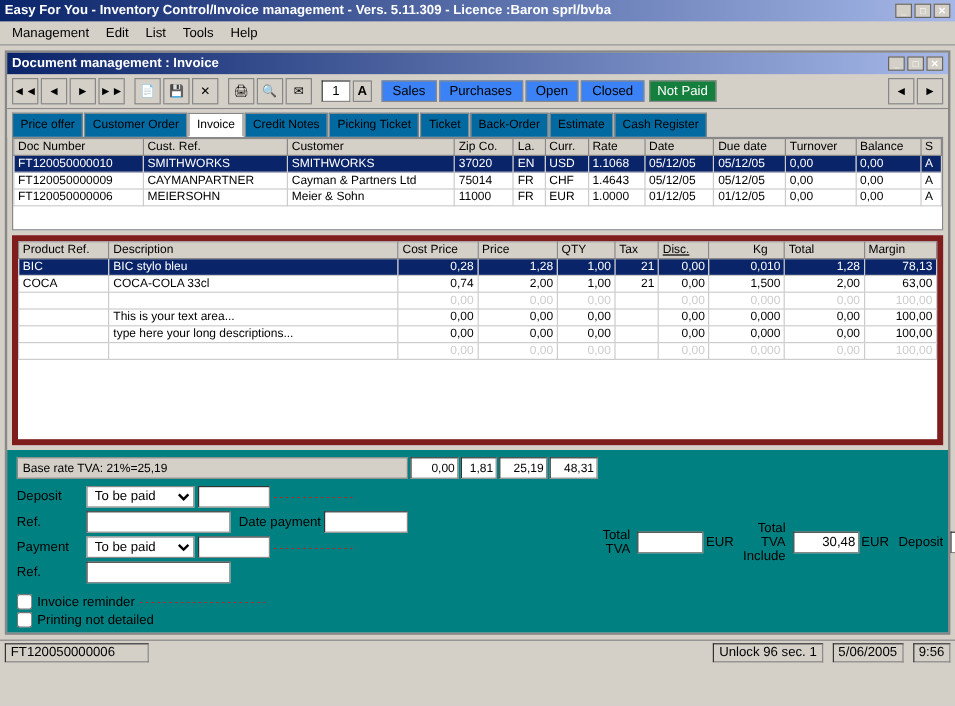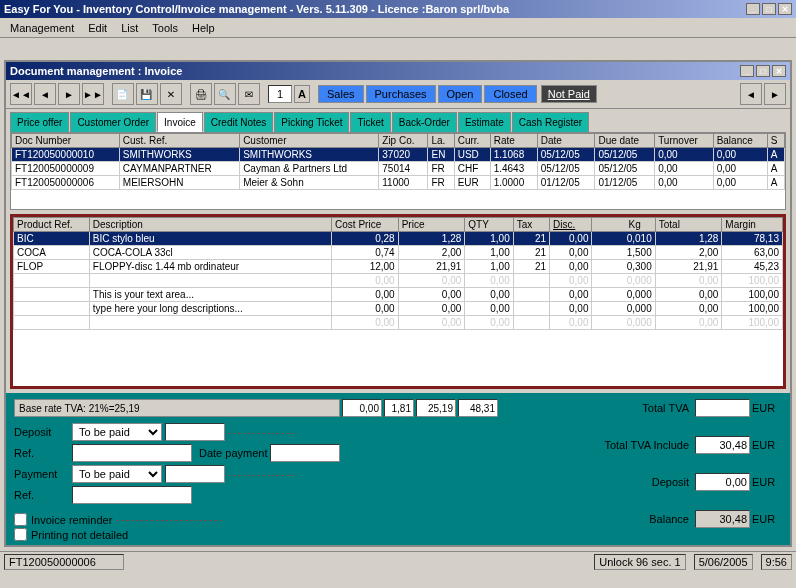--- a/index.html
+++ b/index.html
@@ -11,57 +11,57 @@
     .title-btn { width: 14px; height: 12px; background: #d4d0c8; border: 1px solid #666; display: flex; align-items: center; justify-content: center; font-size: 8px; cursor: pointer; }
     
     
     .menu-bar { background: #d4d0c8; height: 20px; display: flex; align-items: center; padding: 0 4px; gap: 2px; border-bottom: 1px solid #888; }
     .menu-item { padding: 2px 6px; font-size: 11px; cursor: pointer; }
     
     
     .main-content { background: #d4d0c8; padding: 4px; }
     
     
-    .inner-window { border: 2px solid #888; background: #d4d0c8; margin-top: 18px; }
+    .inner-window { border: 2px solid #888; background: #d4d0c8; }
     .inner-title-bar { background: linear-gradient(to right, #0a246a, #a6b8e8); color: white; height: 18px; display: flex; align-items: center; justify-content: space-between; padding: 0 4px; font-size: 11px; font-weight: bold; }
     .inner-title-btn { width: 14px; height: 12px; background: #d4d0c8; border: 1px solid #666; display: flex; align-items: center; justify-content: center; font-size: 8px; cursor: pointer; }
     .inner-title-buttons { display: flex; gap: 2px; }
     
     
     .toolbar { background: #d4d0c8; padding: 3px 4px; display: flex; align-items: center; gap: 2px; border-bottom: 1px solid #888; }
     .toolbar-btn { width: 22px; height: 22px; background: #d4d0c8; border: 1px solid #888; display: flex; align-items: center; justify-content: center; font-size: 10px; cursor: pointer; }
     .toolbar-sep { width: 4px; height: 22px; }
     .toolbar-input { width: 24px; height: 18px; border: 1px inset #888; background: white; text-align: center; font-size: 11px; }
     .toolbar-label { width: 16px; height: 18px; background: #d4d0c8; border: 1px solid #888; display: flex; align-items: center; justify-content: center; font-size: 11px; font-weight: bold; }
     .view-btn { height: 18px; padding: 0 8px; background: #3b82f6; border: 1px solid #888; font-size: 11px; cursor: pointer; }
     .not-paid-btn { height: 18px; padding: 0 6px; background: #d4d0c8; border: 1px solid #888; font-size: 11px; cursor: pointer; margin-left: 2px; }
     
     
     .tab-bar { display: flex; padding: 3px 4px 0; background: #d4d0c8; gap: 1px; }
-    .tab { height: 20px; padding: 0 6px; border: 1px solid #888; border-bottom: none; background: #14b8a6; font-size: 10px; cursor: pointer; display: flex; align-items: center; white-space: nowrap; }
+    .tab { height: 20px; padding: 0 6px; border: 1px solid #888; border-bottom: none; background: #0369a1; font-size: 10px; cursor: pointer; display: flex; align-items: center; white-space: nowrap; }
     .tab.active { background: white; border-bottom: 1px solid white; z-index: 1; }
     
     
     .doc-table-area { margin: 0 4px; border: 1px solid #888; background: white; }
     .doc-table { width: 100%; border-collapse: collapse; font-size: 10px; }
     .doc-table th { background: #d4d0c8; border: 1px solid #888; padding: 1px 3px; text-align: left; font-weight: normal; white-space: nowrap; }
     .doc-table td { border: 1px solid #ccc; padding: 1px 3px; white-space: nowrap; }
     .doc-table tr.selected td { background: #0a246a; color: white; }
     
     
-    .product-area { margin: 4px; border: 3px solid #7f1d1d; background: white; }
+    .product-area { margin: 4px; border: 5px solid #7f1d1d; background: white; }
     .product-table { width: 100%; border-collapse: collapse; font-size: 10px; }
     .product-table th { background: #d4d0c8; border: 1px solid #888; padding: 1px 3px; text-align: left; font-weight: normal; white-space: nowrap; }
     .product-table td { border: 1px solid #ccc; padding: 1px 3px; white-space: nowrap; }
     .product-table tr.selected td { background: #0a246a; color: white; }
     
     
     .bottom-area { background: #008080; margin: 0; padding: 6px 8px 4px; display: flex; gap: 4px; }
     .bottom-left { flex: 1; display: flex; flex-direction: column; gap: 3px; }
-    .bottom-right { width: 280px; display: flex; flex-direction: column; gap: 18px; }
+    .bottom-right { width: 280px; display: flex; flex-direction: row; gap: 1px; }
     
     .form-row { display: flex; align-items: center; gap: 3px; }
     .form-label { color: black; font-size: 11px; width: 55px; flex-shrink: 0; }
     .form-input { height: 18px; border: 1px inset #888; background: white; font-size: 11px; padding: 0 2px; }
     .form-select { height: 18px; border: 1px solid #888; background: white; font-size: 11px; padding: 0 2px; }
     
     .totals-row { display: flex; align-items: center; gap: 2px; margin-bottom: 1px; }
     .totals-label { color: black; font-size: 11px; flex: 1; text-align: right; padding-right: 4px; }
     .totals-value { width: 55px; height: 18px; border: 1px inset #888; background: white; font-size: 11px; text-align: right; padding: 0 2px; display: flex; align-items: center; justify-content: flex-end; }
     .totals-currency { color: black; font-size: 11px; width: 30px; }
@@ -124,21 +124,21 @@
       <div class="toolbar-btn" title="Preview">🔍</div>
       <div class="toolbar-btn" title="Email">✉</div>
       <div class="toolbar-sep"></div>
       <input class="toolbar-input" type="text" value="1" style="">
       <div class="toolbar-label">A</div>
       <div class="toolbar-sep"></div>
       <button class="view-btn">Sales</button>
       <button class="view-btn">Purchases</button>
       <button class="view-btn">Open</button>
       <button class="view-btn">Closed</button>
-      <button class="not-paid-btn active" style="background:#404040;color:white;text-decoration:underline;">Not Paid</button>
+      <button class="not-paid-btn active" style="background:#15803d;color:white;">Not Paid</button>
       <div style="flex:1;"></div>
       <div class="toolbar-btn">◄</div>
       <div class="toolbar-btn">►</div>
     </div>
 
     <div class="tab-bar">
       <div class="tab">Price offer</div>
       <div class="tab">Customer Order</div>
       <div class="tab active">Invoice</div>
       <div class="tab">Credit Notes</div>
@@ -248,32 +248,20 @@
             <td>COCA-COLA 33cl</td>
             <td style="text-align:right;">0,74</td>
             <td style="text-align:right;">2,00</td>
             <td style="text-align:right;">1,00</td>
             <td style="text-align:right;">21</td>
             <td style="text-align:right;">0,00</td>
             <td style="text-align:right;">1,500</td>
             <td style="text-align:right;">2,00</td>
             <td style="text-align:right;">63,00</td>
           </tr>
-          <tr>
-            <td>FLOP</td>
-            <td>FLOPPY-disc 1.44 mb ordinateur</td>
-            <td style="text-align:right;">12,00</td>
-            <td style="text-align:right;">21,91</td>
-            <td style="text-align:right;">1,00</td>
-            <td style="text-align:right;">21</td>
-            <td style="text-align:right;">0,00</td>
-            <td style="text-align:right;">0,300</td>
-            <td style="text-align:right;">21,91</td>
-            <td style="text-align:right;">45,23</td>
-          </tr>
           <tr class="empty-rows">
             <td></td>
             <td></td>
             <td style="text-align:right;">0,00</td>
             <td style="text-align:right;">0,00</td>
             <td style="text-align:right;">0,00</td>
             <td></td>
             <td style="text-align:right;">0,00</td>
             <td style="text-align:right;">0,000</td>
             <td style="text-align:right;">0,00</td>

